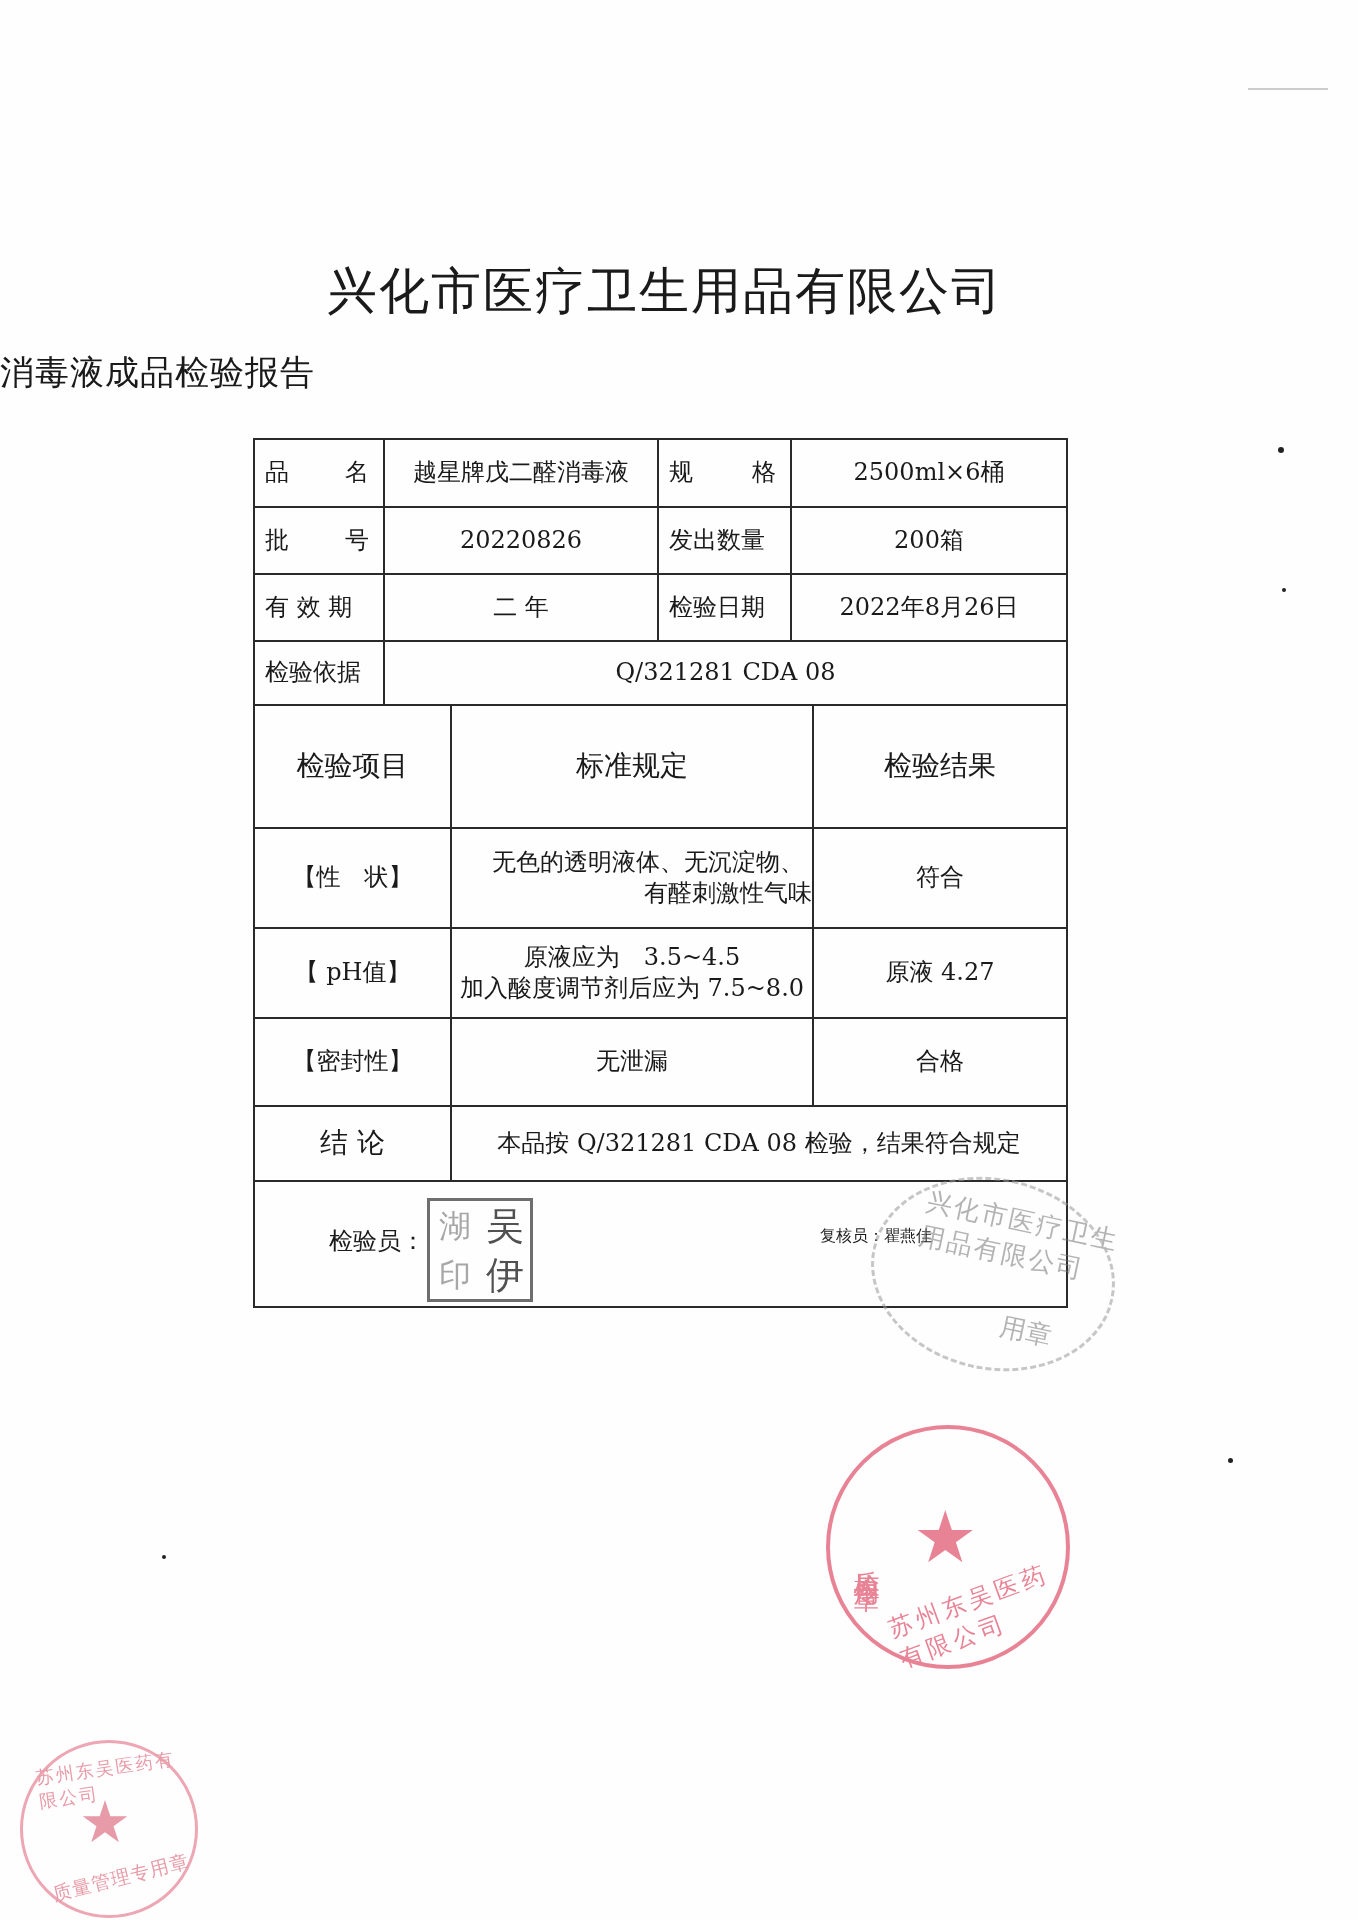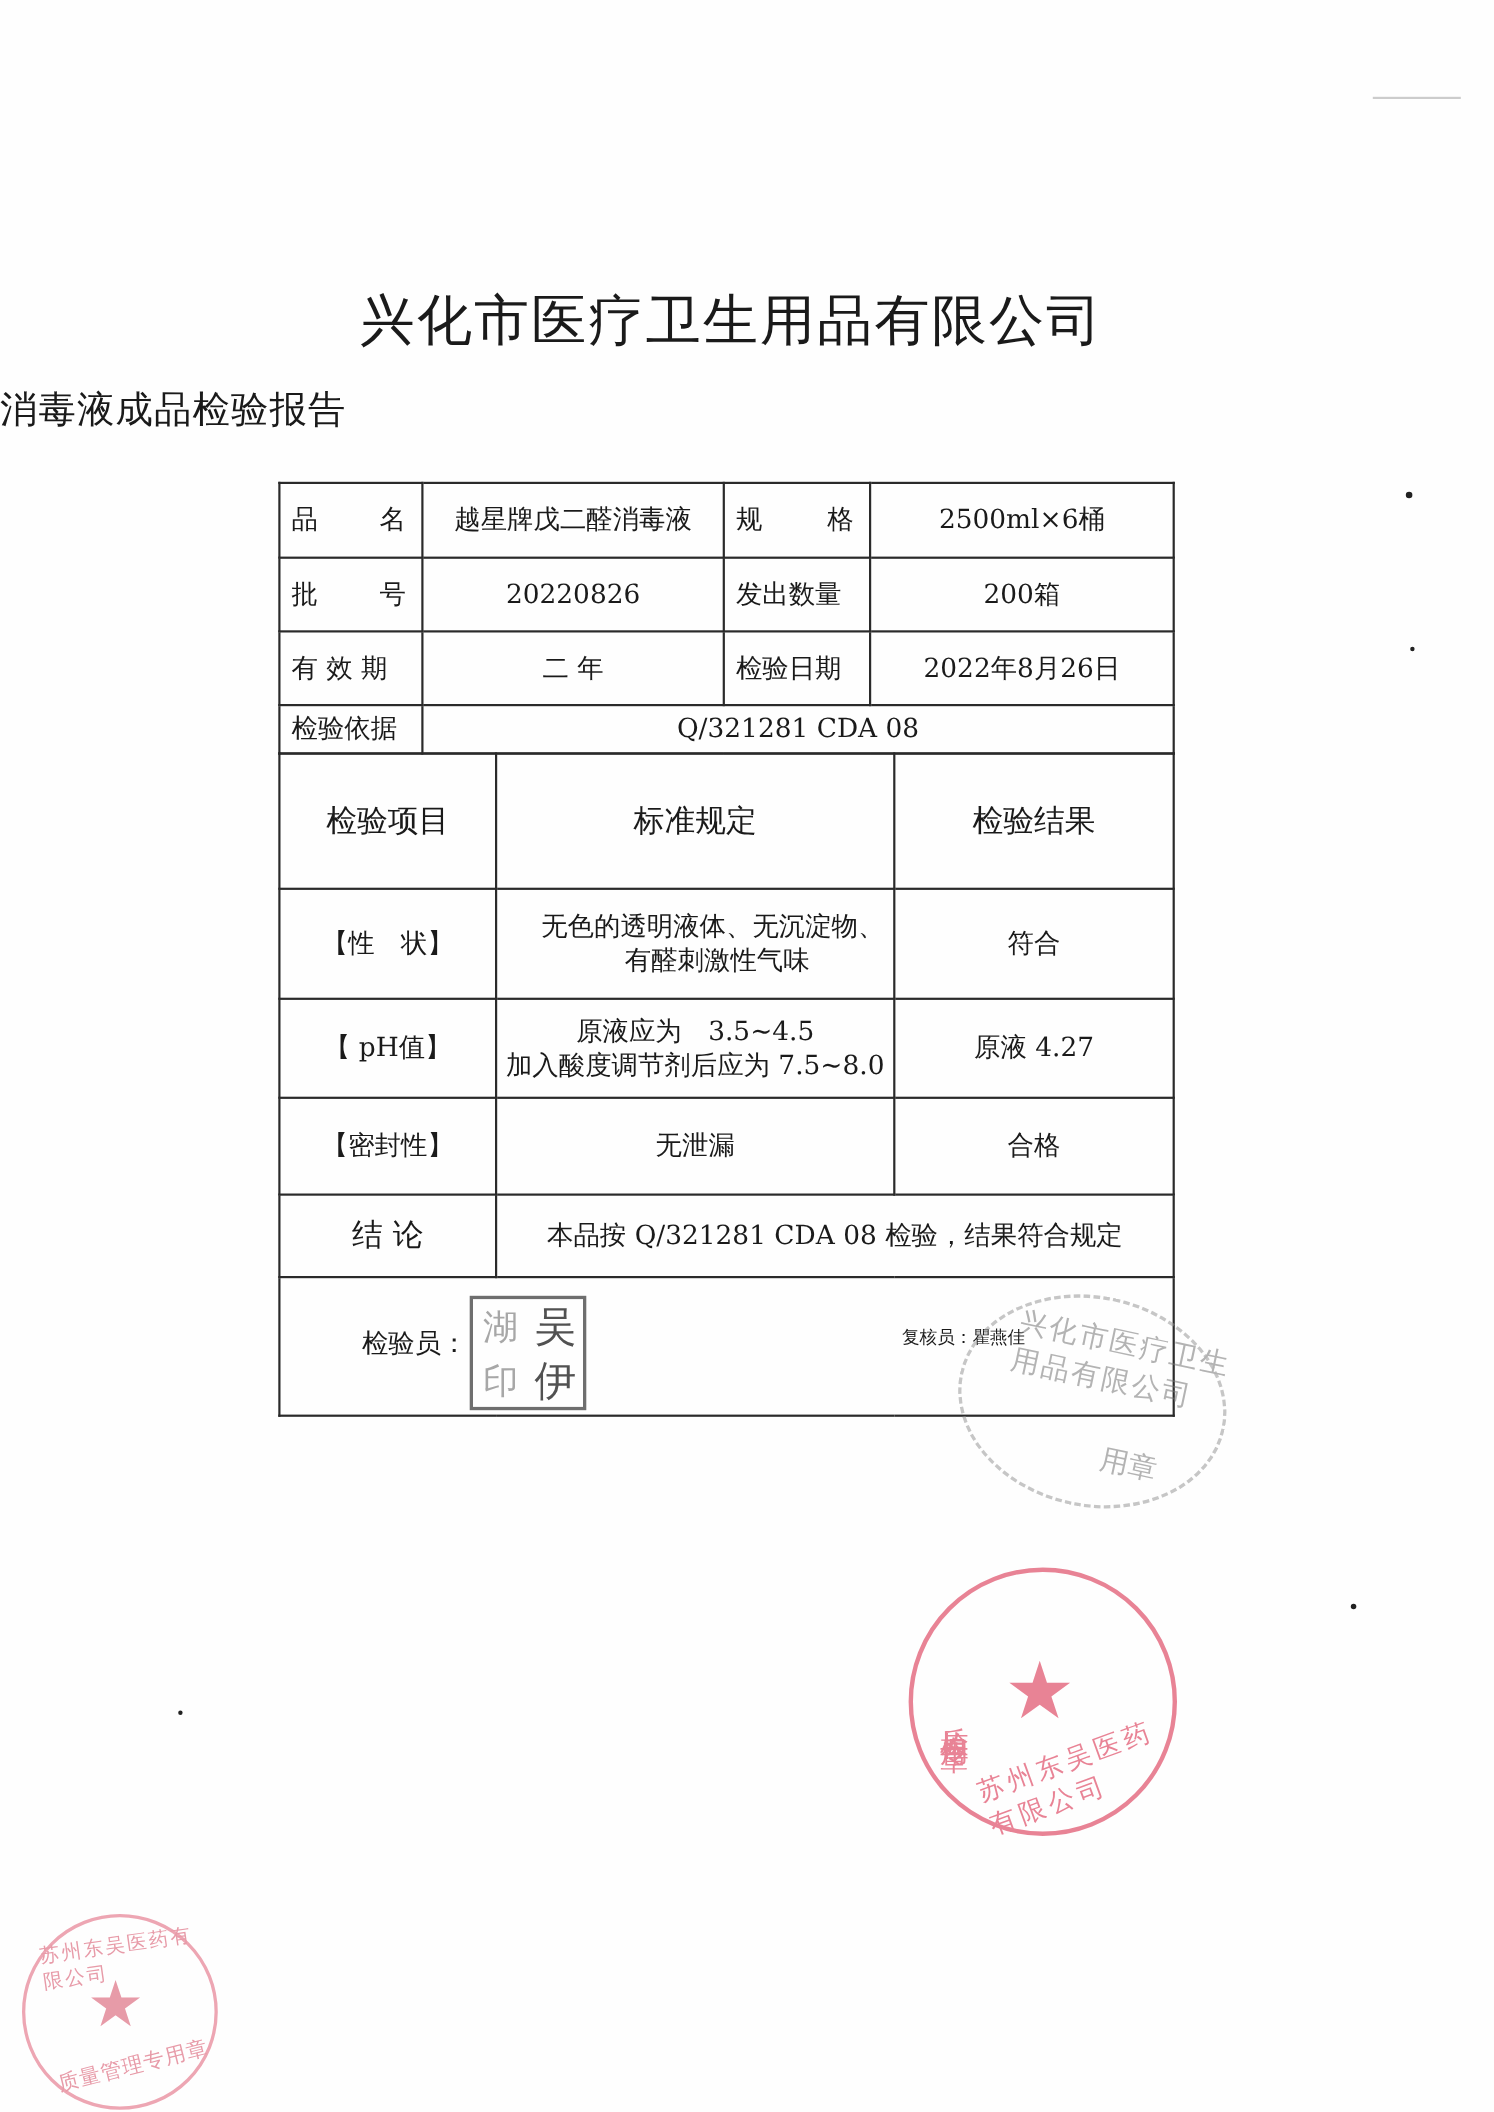--- a/index.html
+++ b/index.html
@@ -117,21 +117,21 @@
       <td>20220826</td>
       <td class="lbl">发出数量</td>
       <td>200箱</td>
     </tr>
     <tr style="height:67px">
       <td class="lbl">有 效 期</td>
       <td>二 年</td>
       <td class="lbl">检验日期</td>
       <td>2022年8月26日</td>
     </tr>
-    <tr style="height:44px">
+    <tr style="height:64px">
       <td class="lbl">检验依据</td>
       <td colspan="3">Q/321281 CDA 08</td>
     </tr>
   </tbody>
     </table>
 
   <table class="t bot">
     <colgroup>
       <col style="width:197px">
         <col style="width:362px">
@@ -140,21 +140,21 @@
     <tbody>
         <tr style="height:123px">
       <td class="hdr">检验项目</td>
       <td class="hdr">标准规定</td>
       <td class="hdr">检验结果</td>
     </tr>
     <tr style="height:100px">
       <td>【性　状】</td>
       <td>
         <div style="padding-left:40px;text-align:left">无色的透明液体、无沉淀物、</div>
-        <div style="padding-left:40px;text-align:center;margin-left:0">有醛刺激性气味</div>
+        <div style="padding-left:40px;text-align:right;margin-left:0">有醛刺激性气味</div>
       </td>
       <td>符合</td>
     </tr>
     <tr style="height:90px">
       <td>【 pH值】</td>
       <td>
         <div>原液应为　3.5~4.5</div>
         <div>加入酸度调节剂后应为 7.5~8.0</div>
       </td>
       <td>原液 4.27</td>

